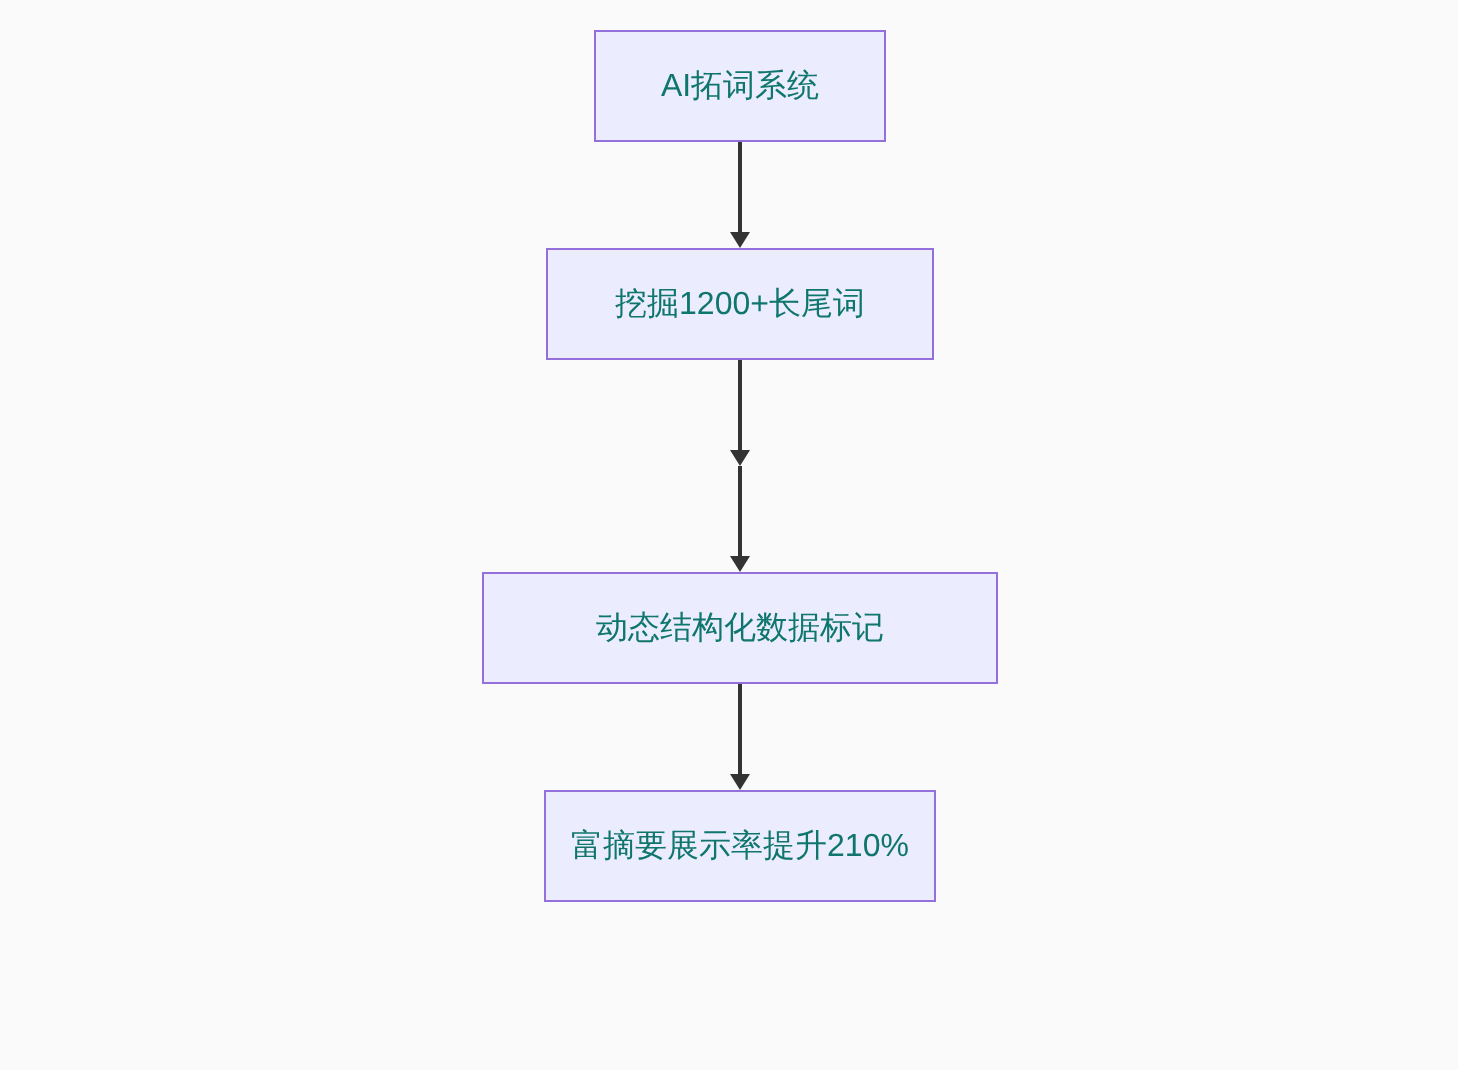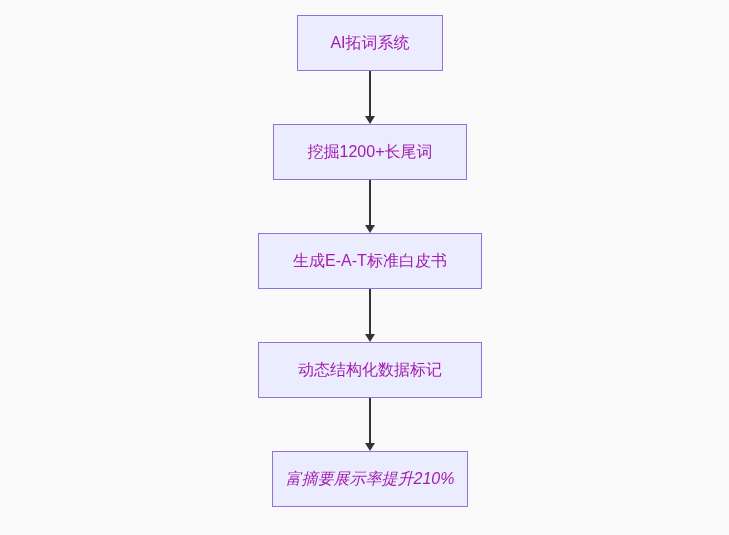--- a/index.html
+++ b/index.html
@@ -24,30 +24,30 @@
     align-items: center;
   }
   .node {
     box-sizing: border-box;
     height: 56px;
     display: flex;
     align-items: center;
     justify-content: center;
     background: #ECECFF;
     border: 1px solid #9370DB;
-    color: #a21caf;
+    color: #0f766e;
     font-size: 16px;
     white-space: nowrap;
     text-align: center;
   }
   .n1 { width: 146px; }
   .n2 { width: 194px; text-align: center; }
   .n3 { width: 224px; }
-  .n4 { width: 224px; }
-  .n5 { width: 196px; font-style: italic; }
+  .n4 { width: 258px; }
+  .n5 { width: 196px; }
   .edge {
     height: 53px;
     display: flex;
     flex-direction: column;
     align-items: center;
   }
   .edge .line {
     width: 2px;
     flex: 1 1 auto;
     background: #333333;
@@ -77,23 +77,20 @@
 
     <div class="node n2">
       <span>挖掘1200+长尾词</span>
     </div>
 
     <div class="edge">
       <div class="line"></div>
       <div class="head"></div>
     </div>
 
-    <div class="node n3">
-      <span>生成E-A-T标准白皮书</span>
-    </div>
 
     <div class="edge">
       <div class="line"></div>
       <div class="head"></div>
     </div>
 
     <div class="node n4">
       <span>动态结构化数据标记</span>
     </div>
 

